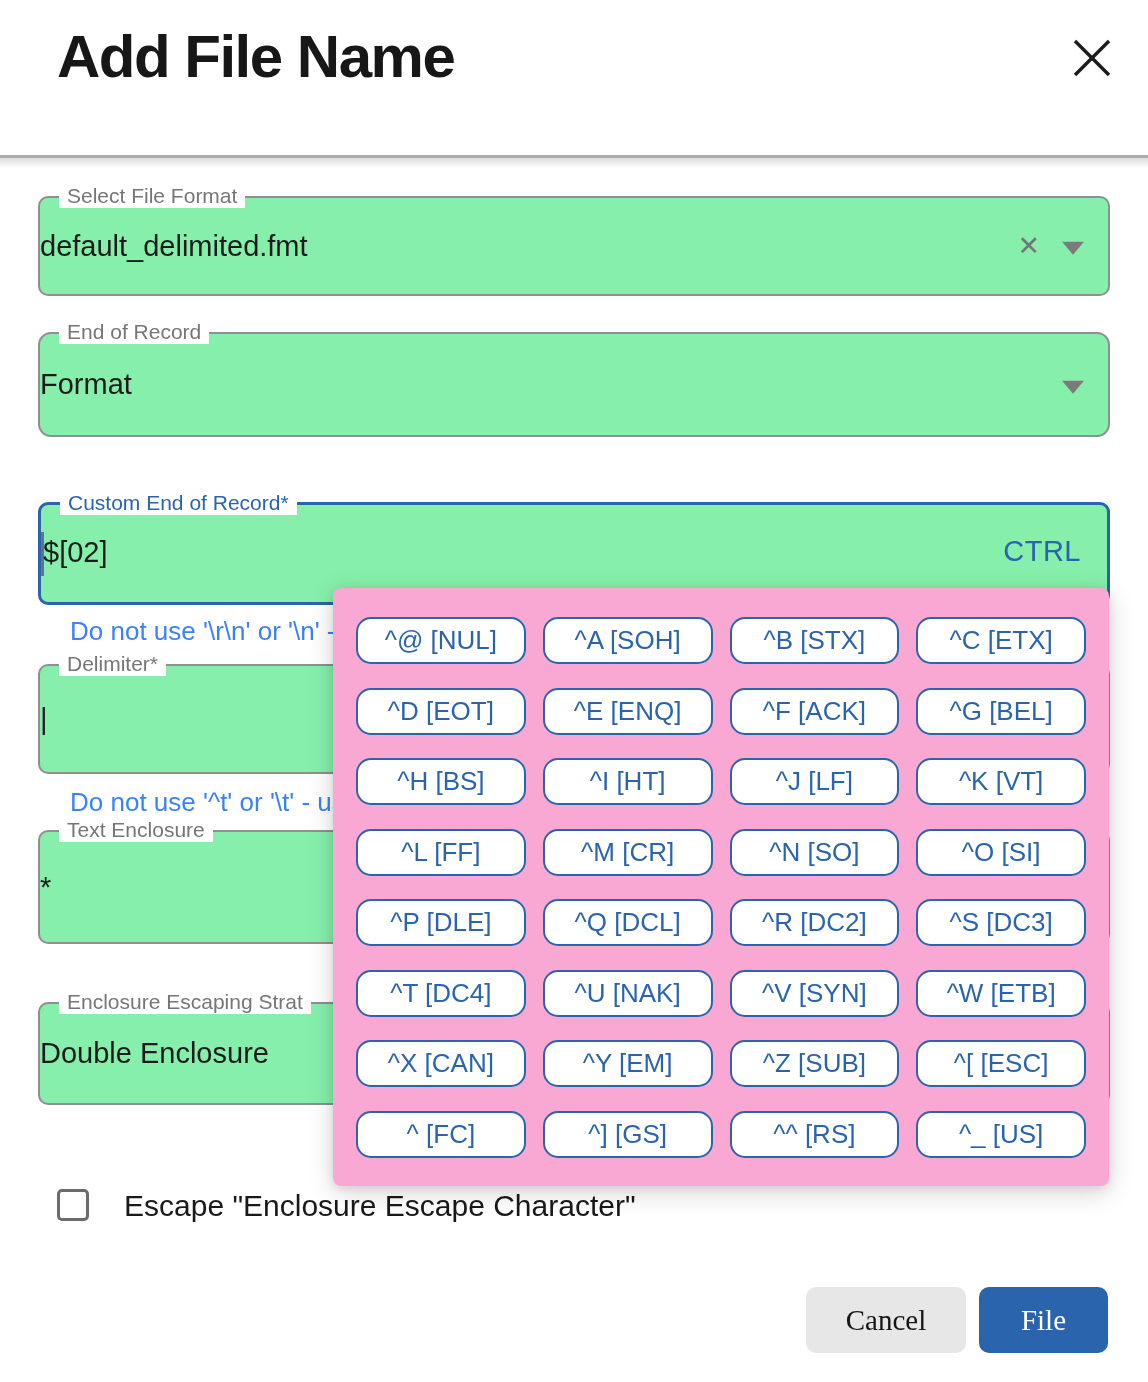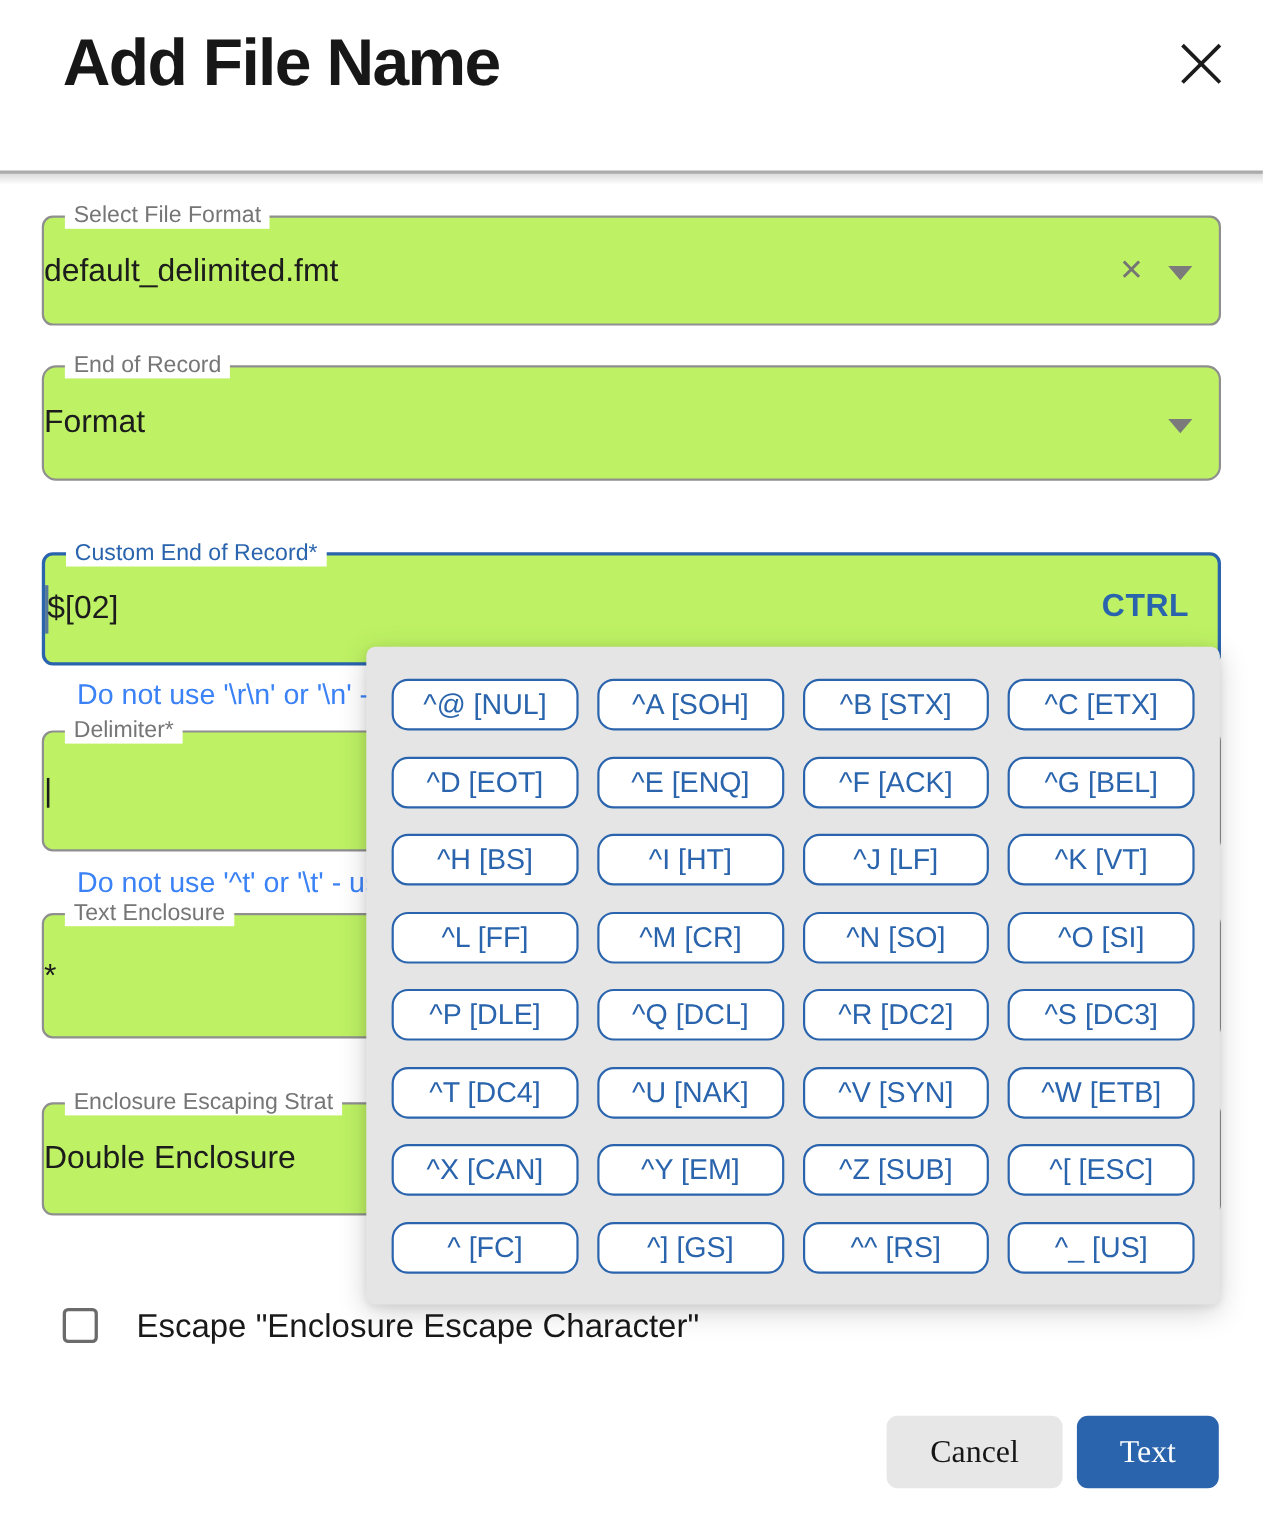--- a/index.html
+++ b/index.html
@@ -25,36 +25,36 @@
     background:#ababab;
   }
   .divider-shadow {
     position:absolute; left:0; top:158px; width:1148px; height:10px;
     background:linear-gradient(rgba(0,0,0,0.14), rgba(0,0,0,0));
   }
   
   .field {
     position:absolute; left:38px; width:1072px;
     border:2px solid #8f8f8f; border-radius:10px;
-    background:#bef264;
+    background:#86efac;
     display:flex; align-items:center;
   }
   .field .flabel {
     position:absolute; top:-14px; left:19px;
     background:#ffffff; padding:0 8px;
     font-size:21px; color:#767676; white-space:nowrap;
   }
   .field .fvalue {
     font-size:29px; color:#1c1c1c; white-space:pre;
   }
   .field.focused { border:3px solid var(--accent); }
   .field.focused .flabel { color:var(--accent); font-weight:500; }
   .adorn-ctrl {
     position:absolute; right:26px; top:50%; transform:translateY(-58%);
-    font-size:29px; color:var(--accent); letter-spacing:0.5px;font-weight:bold;
+    font-size:29px; color:var(--accent); letter-spacing:0.5px;
   }
   .caret {
     display:inline-block; width:3px; height:44px; background:#56779c;
     vertical-align:middle; margin-right:-1px;
   }
   .clear-x {
     position:absolute; right:68px; top:50%; transform:translateY(-50%);
     font-size:27px; color:#757575; cursor:pointer; line-height:1;
   }
   .dd-arrow {
@@ -62,21 +62,21 @@
     width:0; height:0; cursor:pointer;
     border-left:11px solid transparent; border-right:11px solid transparent;
     border-top:13px solid #7b7b7b;
   }
   .helper {
     position:absolute; left:70px; font-size:26px; color:#3b82f6; white-space:nowrap;
   }
   
   .popup {
     position:absolute; left:333px; top:588px; width:776px; height:598px;
-    background:#e5e5e5; border-radius:8px;
+    background:#f9a8d4; border-radius:8px;
     box-shadow:0 6px 26px rgba(0,0,0,0.18), 0 2px 8px rgba(0,0,0,0.08);
     padding:29px 23px 28px 23px;
     display:grid; grid-template-columns:repeat(4,1fr);
     column-gap:17px; row-gap:23px;
     z-index:5;
   }
   .key {
     height:47px; background:#ffffff;
     border:2px solid var(--accent); border-radius:15px;
     color:var(--accent); font-size:26px; font-family:inherit;
@@ -184,15 +184,15 @@
     <button class="key">^ [FC]</button>
     <button class="key">^] [GS]</button>
     <button class="key">^^ [RS]</button>
     <button class="key">^_ [US]</button>
   </div>
 
   <span class="checkbox"></span>
   <span class="checkbox-label">Escape "Enclosure Escape Character"</span>
 
   <button class="btn btn-cancel">Cancel</button>
-  <button class="btn btn-save">Text</button>
+  <button class="btn btn-save">File</button>
 
 </div>
 
 </body></html>

